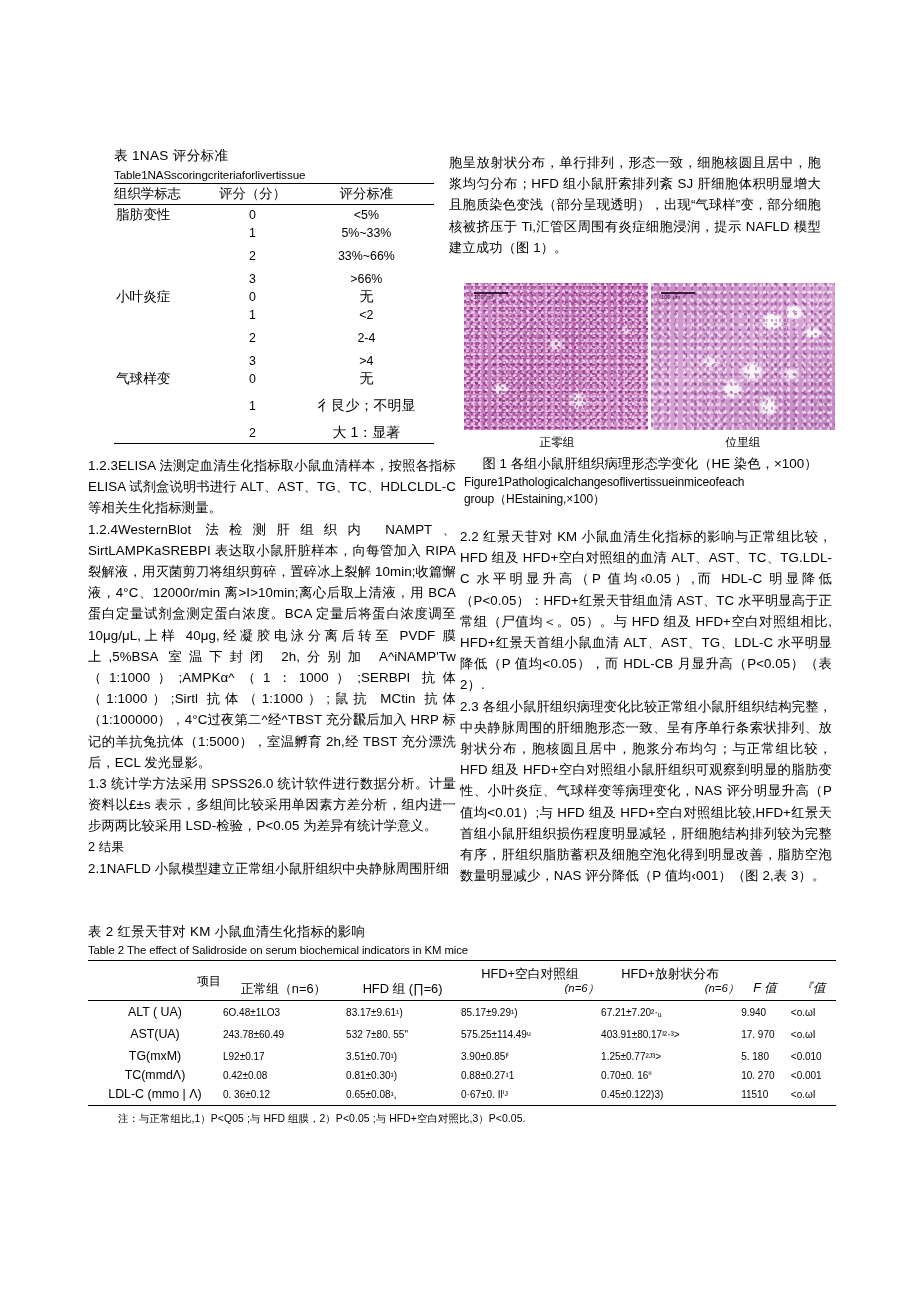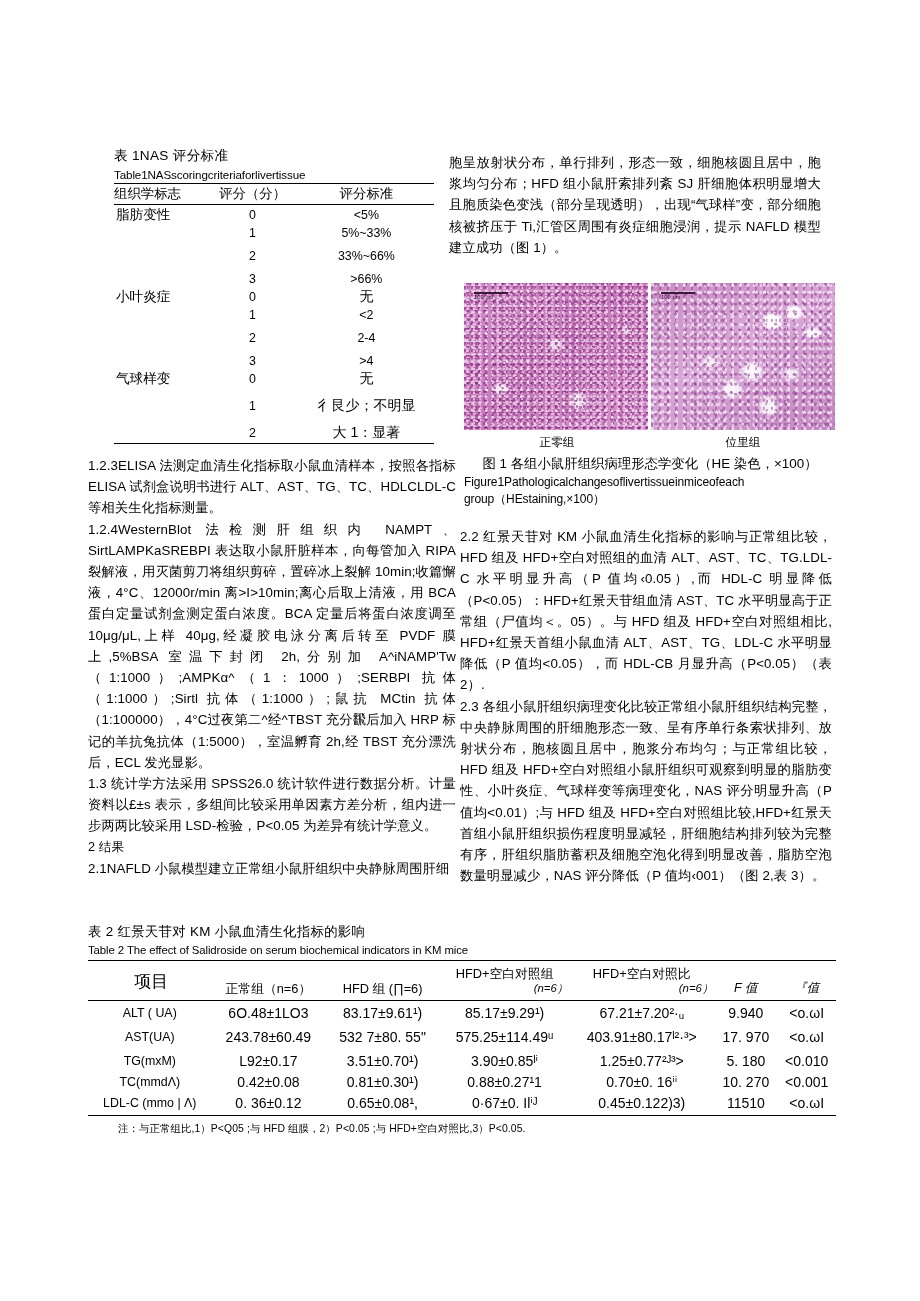--- a/index.html
+++ b/index.html
@@ -220,37 +220,36 @@
   #tbl2 .t2-head td {
     border-top: 1.6px solid #000;
     border-bottom: 1.2px solid #000;
     padding: 5px 1px 4px 1px;
     vertical-align: bottom;
     text-align: center;
     font-size: 12.4px;
     line-height: 15px;
   }
   #tbl2 .t2-head td.item {
-    text-align: center;
-    font-size: 17px;
+    text-align: right;
+    font-size: 12px;
     vertical-align: middle;
     padding-left: 4px;
   }
   #tbl2 .t2-head .grp-cn { font-size: 12.8px; }
   #tbl2 .t2-head .grp-n  { font-size: 11.4px; font-style: italic; text-align: right; }
   #tbl2 .t2-head .fv     { font-size: 12.6px; font-style: italic; }
   #tbl2 td.rowlabel {
     text-align: center;
     font-size: 12.4px;
     padding-left: 4px;
     white-space: nowrap;
   }
   #tbl2 td.val {
-    text-align: center;
-    font-size: 14px;
+    font-size: 10px;
     white-space: nowrap;
   }
   #tbl2 tr.data td { padding: 4px 1px; }
   #tbl2 tr.tight td { padding: 1px 1px; }
   #tbl2 tr.last td { border-bottom: 1.3px solid #000; }
   .t2-note {
     font-size: 10.4px;
     margin-top: 6px;
     padding-left: 30px;
     letter-spacing: 0.1px;
@@ -384,21 +383,21 @@
           </td>
           <td>
             <div class="grp-cn">HFD 组 (∏=6)</div>
             <div class="grp-n"></div>
           </td>
           <td>
             <div class="grp-cn">HFD+空白对照组</div>
             <div class="grp-n">(n=6）</div>
           </td>
           <td>
-            <div class="grp-cn">HFD+空白对照比</div>
+            <div class="grp-cn">HFD+放射状分布</div>
             <div class="grp-n">(n=6）</div>
           </td>
           <td class="fv">F 值</td>
           <td class="fv">『值</td>
         </tr>
       <tr class="data">
             <td class="rowlabel">ALT ( UA)</td>
             <td class="val">6O.48±1LO3</td>
             <td class="val">83.17±9.61¹)</td>
             <td class="val">85.17±9.29¹)</td>

